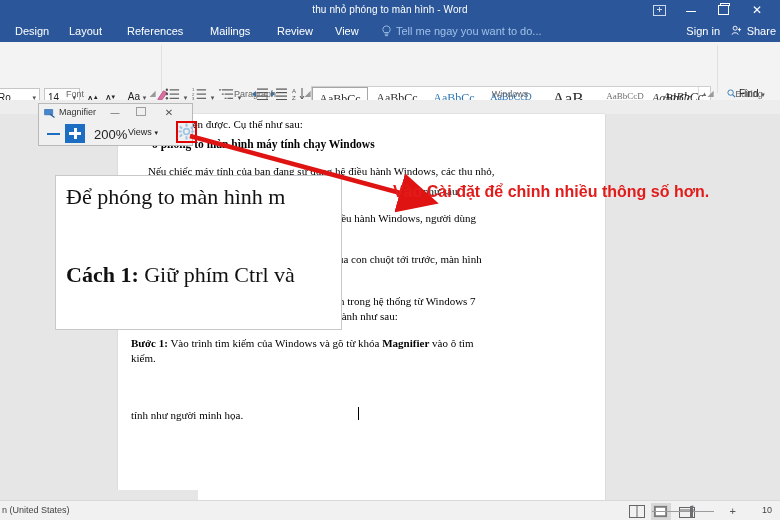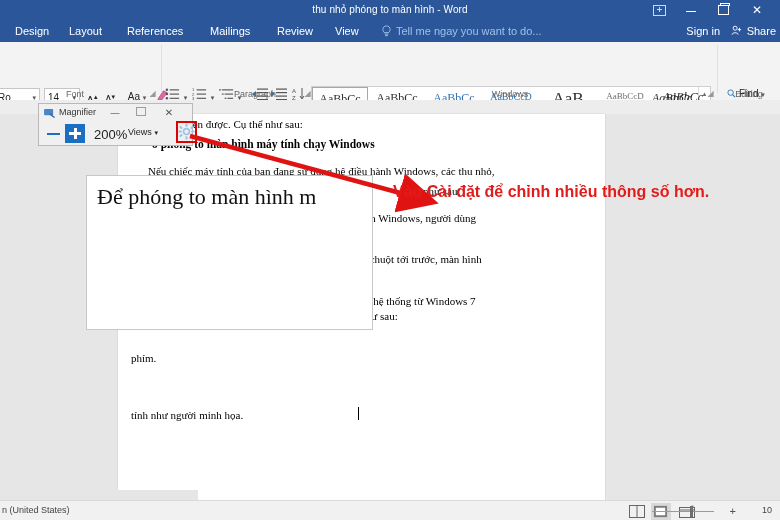--- a/index.html
+++ b/index.html
@@ -185,21 +185,21 @@
   .redbox{
     position:absolute;left:176px;top:121px;width:21px;height:22px;
     border:2px solid #e00000;box-sizing:border-box;
   }
   
   .geardoc{position:absolute;left:178px;top:123px;width:17px;height:17px;}
 
   
   .lens{
     position:absolute;left:55px;top:175px;width:287px;height:155px;
-    background:#ffffff;border:1px solid #c8c8c8;box-sizing:border-box;overflow:hidden;margin-left:31px;
+    background:#ffffff;border:1px solid #c8c8c8;box-sizing:border-box;overflow:hidden;
   }
   .lenstext{
     position:absolute;font-family:"Liberation Serif",serif;color:#111;
     font-size:22px;line-height:30px;white-space:nowrap;
   }
   .lenstext b{font-weight:bold;}
 
   
   .arrowsvg{position:absolute;left:0;top:0;width:780px;height:520px;pointer-events:none;}
   .annot{
@@ -512,29 +512,37 @@
     <div class="ptext" style="left:44px;top:3px">thực hiện được. Cụ thể như sau:</div>
     <div class="ptext heading" style="left:34px;top:23px">ỏ phóng to màn hình máy tính chạy Windows</div>
     <div class="ptext" style="left:30px;top:50px">Nếu chiếc máy tính của bạn đang sử dụng hệ điều hành Windows, các thu nhỏ,</div>
     <div class="ptext" style="left:305px;top:70px">như sau:</div>
     <div class="ptext" style="left:178px;top:97px">chạy hệ điều hành Windows, người dùng</div>
     <div class="ptext" style="left:182px;top:138px">viên bi của con chuột tới trước, màn hình</div>
     <div class="ptext" style="left:173px;top:153px">ửa sổ.</div>
     <div class="ptext" style="left:176px;top:180px">ích hợp sẵn trong hệ thống từ Windows 7</div>
     <div class="ptext" style="left:170px;top:195px">y, bạn tiến hành như sau:</div>
 
-    <div class="ptext" style="left:13px;top:237px">phím.</div>
+    <div class="ptext" style="left:13px;top:222px">
+      <b>Bước 1:</b>
+      <span>Vào trình tìm kiếm của Windows và gõ từ khóa <b>Magnifier</b> vào ô tìm</span>
+    </div>
+    <div class="ptext" style="left:13px;top:237px">kiếm.</div>
 
     <div class="ptext" style="left:13px;top:294px">tính như người minh họa.</div>
     <div style="position:absolute;left:240px;top:293px;width:1px;height:13px;background:#000"></div>
   </div>
 </div>
 
 <div class="lens">
   <div class="lenstext" style="left:10px;top:6px">Để phóng to màn hình m</div>
+  <div class="lenstext" style="left:10px;top:84px">
+    <b>Cách 1:</b>
+    <span>Giữ phím Ctrl và</span>
+  </div>
 </div>
 
 <div class="magwin">
   <div class="magtitle">
     <svg class="magicon" viewBox="0 0 12 11">
       <rect x="0" y="1" width="10" height="7" rx="1" fill="#4a86c7"></rect>
       <path d="M6.5 6.5 L11.5 10.5" stroke="#2a5f96" stroke-width="1.4"></path>
     </svg>
     <div class="magname">Magnifier</div>
     <div class="magwinbtn" style="right:66px">—</div>

